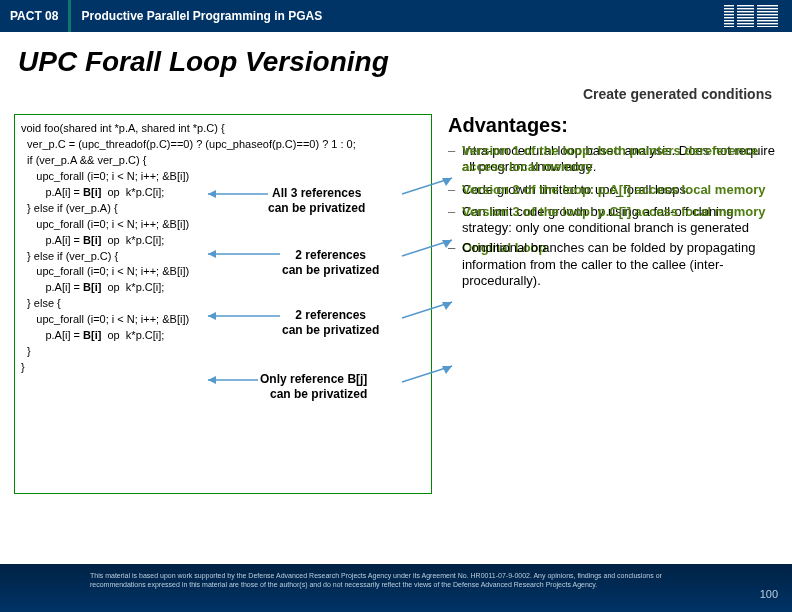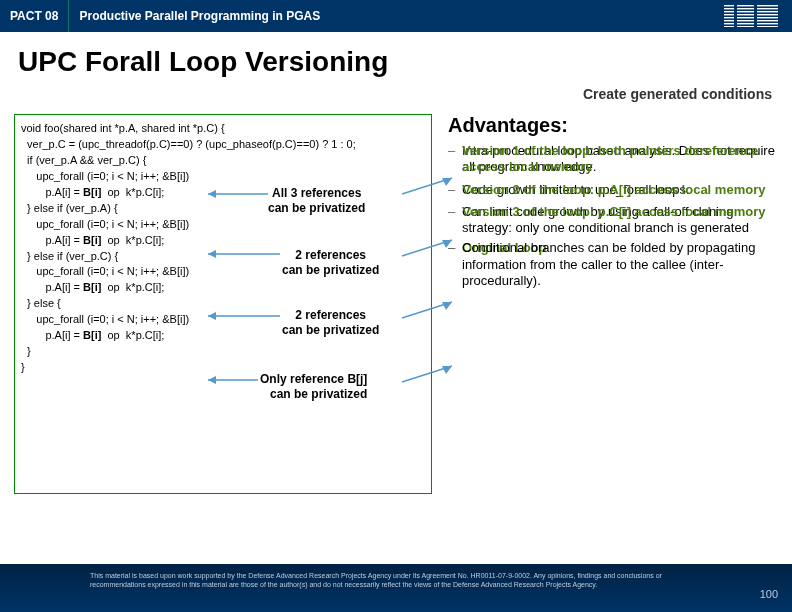--- a/index.html
+++ b/index.html
@@ -1,22 +1,22 @@
 <!DOCTYPE html>
 <html><head>
 <meta charset="utf-8">
 <style>
   * { margin: 0; padding: 0; box-sizing: border-box; }
   body { width: 792px; height: 612px; font-family: Arial, sans-serif; background: #fff; position: relative; overflow: hidden; }
   .header { background: #003366; color: #fff; height: 32px; display: flex; align-items: center; font-size: 12px; font-weight: bold; }
-  .header-left { padding: 0 10px; border-right: 1px solid #0f766e; height: 100%; display: flex; align-items: center; }
+  .header-left { padding: 0 10px; border-right: 3px solid #0f766e; height: 100%; display: flex; align-items: center; }
   .header-title { padding: 0 10px; flex: 1; }
   .logo { padding: 0 14px; height: 100%; display: flex; align-items: center; }
   .logo svg { display: block; }
-  .title { font-size: 28px; font-weight: bold; color: #000; padding: 14px 18px 12px; }
+  .title { font-size: 28px; font-weight: bold; color: #000; padding: 14px 18px 12px; font-style: italic; }
   .content { position: relative; padding: 0 14px; }
   .subhead { position: absolute; right: 20px; top: -4px; font-size: 14px; font-weight: bold; color: #333; }
   .codebox { position: absolute; left: 14px; top: 24px; width: 418px; height: 380px; border: 1.5px solid #008800; padding: 6px 6px; font-family: Arial, sans-serif; font-size: 11px; line-height: 1.45; }
   .codebox div { white-space: pre; }
   .annot { position: absolute; font-size: 12px; font-weight: bold; text-align: center; line-height: 1.25; }
   .right { position: absolute; left: 448px; top: 24px; width: 330px; }
   .adv-title { font-size: 20px; font-weight: bold; margin-bottom: 6px; }
   .adv-list { font-size: 13px; line-height: 1.25; }
   .adv-item { position: relative; padding-left: 14px; margin-bottom: 6px; }
   .adv-dash { position: absolute; left: 0; top: 0; color: #666; }

